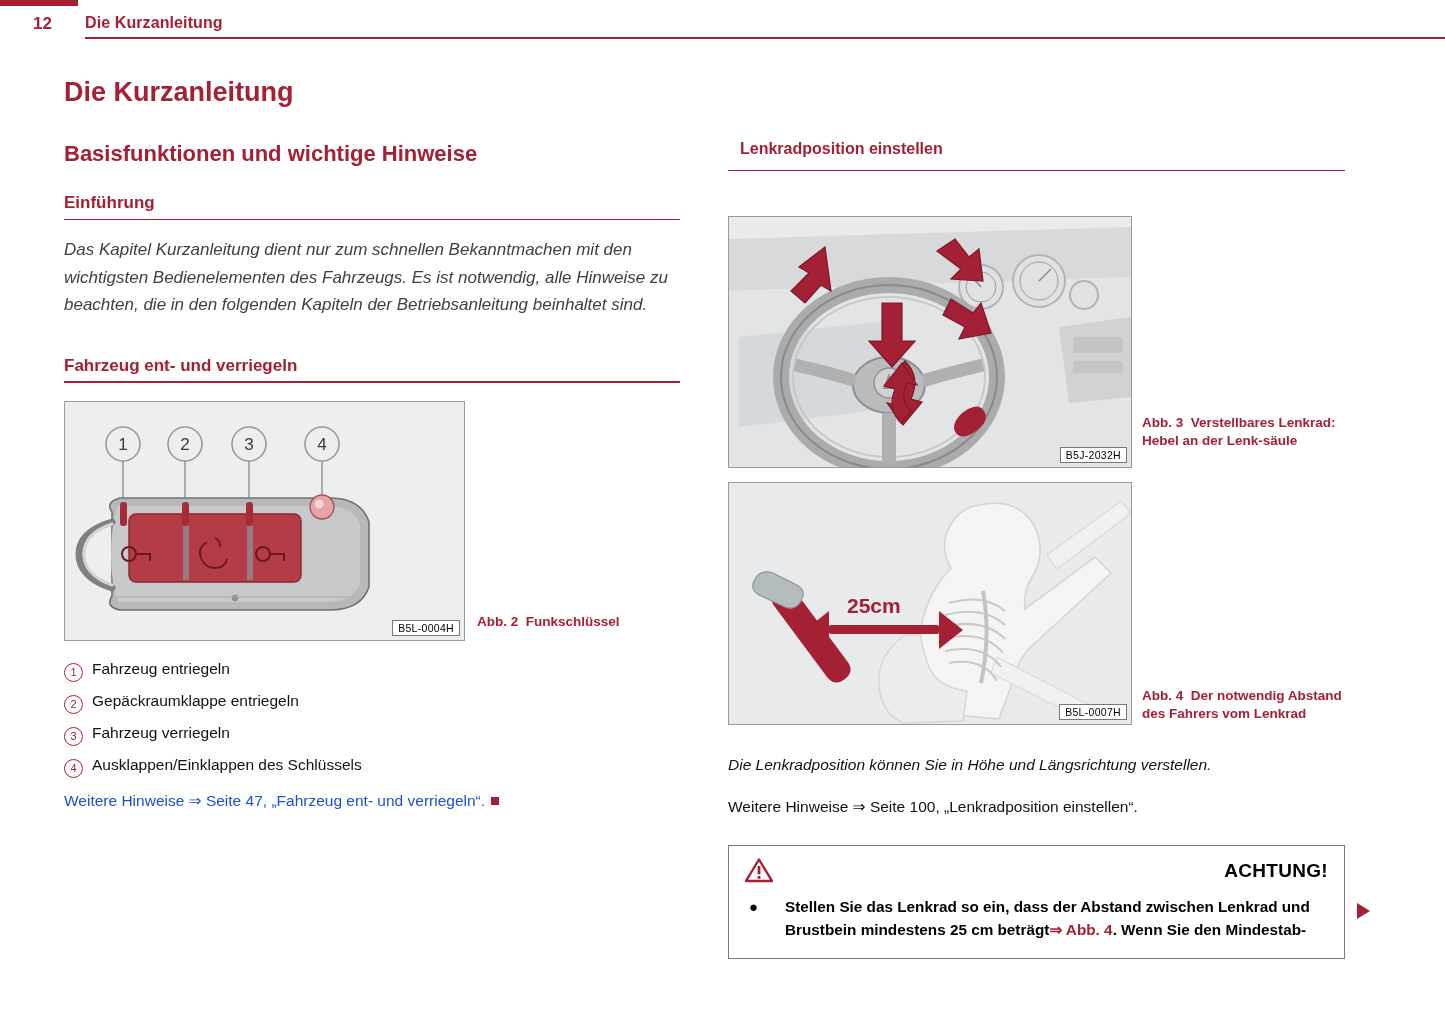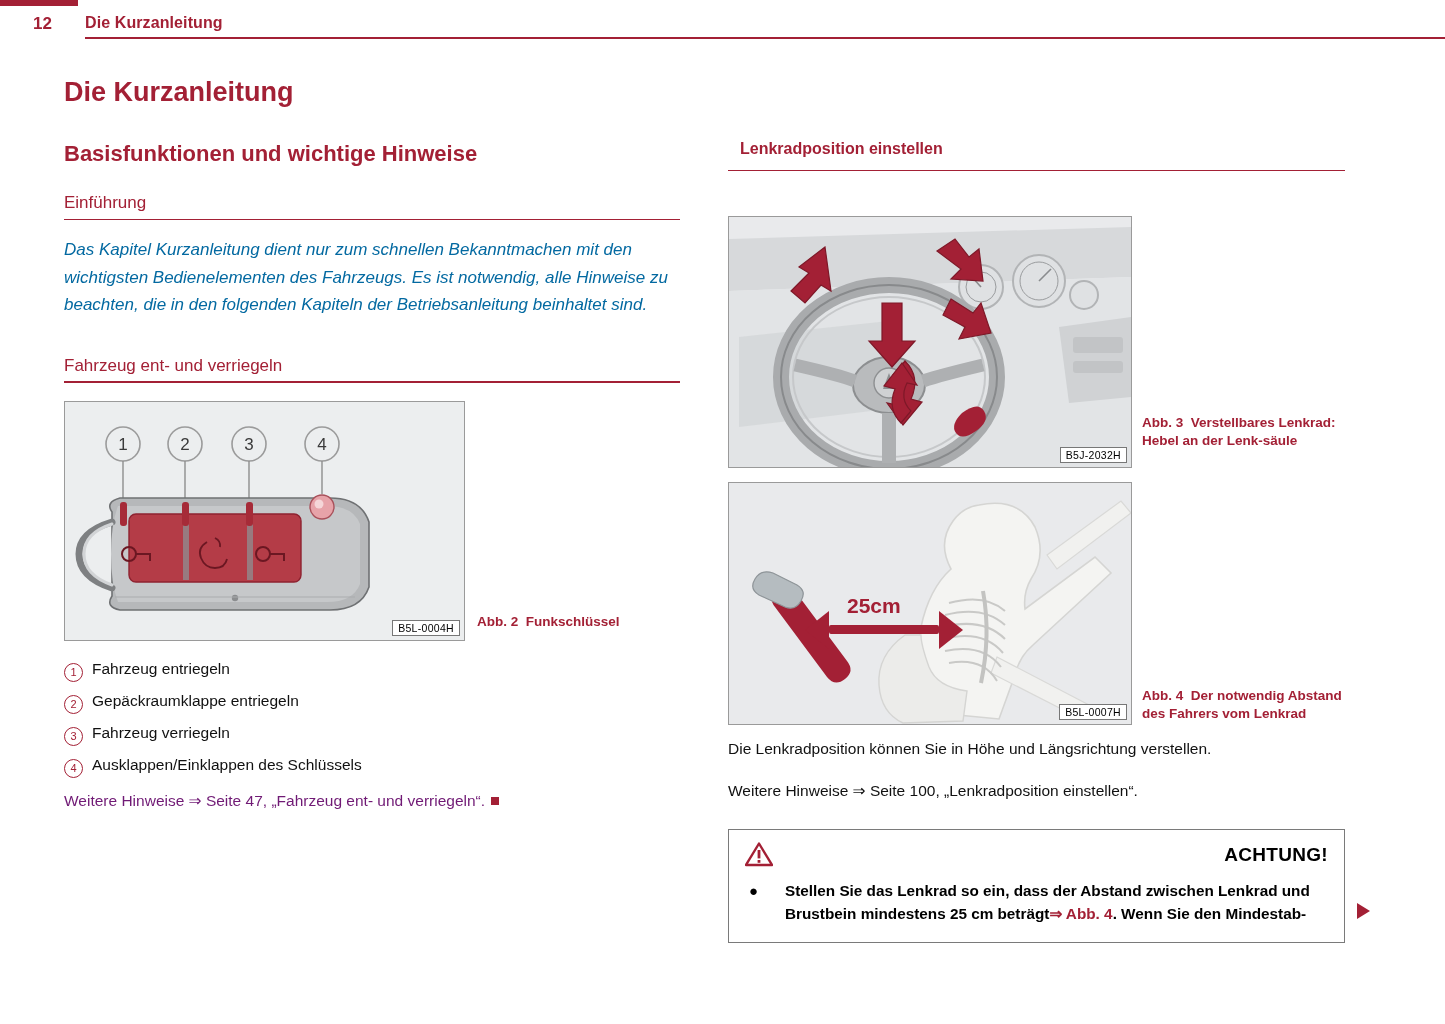--- a/index.html
+++ b/index.html
@@ -88,21 +88,21 @@
   }
   h2.section {
     font-size: 22px;
     font-weight: bold;
     color: #a32035;
     margin: 34px 0 0 0;
     line-height: 1.1;
   }
   h3.sub {
     font-size: 17px;
-    font-weight: normal;
+    font-weight: bold;
     color: #a32035;
     margin: 28px 0 0 0;
     line-height: 1.1;
   }
   .rule-red {
     height: 1.5px;
     background: #a32035;
     margin-top: 6px;
   }
   h3.sub-right {
@@ -112,21 +112,21 @@
     margin: 12px;
     line-height: 1.1;
   }
 
   
   .intro-text {
     font-size: 17px;
     font-style: italic;
     line-height: 1.62;
     margin-top: 16px;
-    color: #0369a1;
+    color: #404040;
   }
   p.body {
     font-size: 15.5px;
     line-height: 1.55;
     margin: 0;
     color: #111;
   }
 
   
   .figure-box {
@@ -180,21 +180,21 @@
     top: 2px;
   }
   .numtext {
     font-size: 15.5px;
     line-height: 1.3;
     color: #111;
   }
   .note-line {
     font-size: 15.5px;
     line-height: 1.4;
-    color: #701a75;
+    color: #1d4ed8;
     margin-top: 14px;
   }
   .sq {
     display: inline-block;
     width: 8px;
     height: 8px;
     background: #a32035;
     margin-left: 6px;
     position: relative;
     top: -1px;
@@ -475,21 +475,21 @@
           </g>
           <text x="118" y="130" font-family="Liberation Sans, sans-serif" font-size="21" font-weight="bold" fill="#a32035">25cm</text>
         </svg>
         <div class="fig-code">B5L-0007H</div>
       </div>
       <div class="fig-caption" style="position:absolute; left:414px; top:205px; width:205px;">
         <span class="lbl">Abb. 4</span>&nbsp;&nbsp;<span>Der notwendig Abstand des Fahrers vom Lenkrad</span>
       </div>
     </div>
 
-    <p class="body" style="margin-top:12px;">Die Lenkradposition können Sie in Höhe und Längsrichtung verstellen.</p>
+    <p class="body" style="margin-top:28px;font-style:italic;">Die Lenkradposition können Sie in Höhe und Längsrichtung verstellen.</p>
     <p class="body" style="margin-top:18px;">Weitere Hinweise ⇒ Seite 100, „Lenkradposition einstellen“.</p>
 
     <div class="warnbox">
       <div class="warnhead">
         <svg width="28" height="25" viewBox="0 0 28 25">
           <path d="M14 1.5 L27 23 L1 23 Z" fill="#ffffff" stroke="#a32035" stroke-width="2.4" stroke-linejoin="round"></path>
           <rect x="12.6" y="8" width="2.8" height="8.4" fill="#a32035"></rect>
           <rect x="12.6" y="18" width="2.8" height="2.8" fill="#a32035"></rect>
         </svg>
         <div class="wtitle">ACHTUNG!</div>

